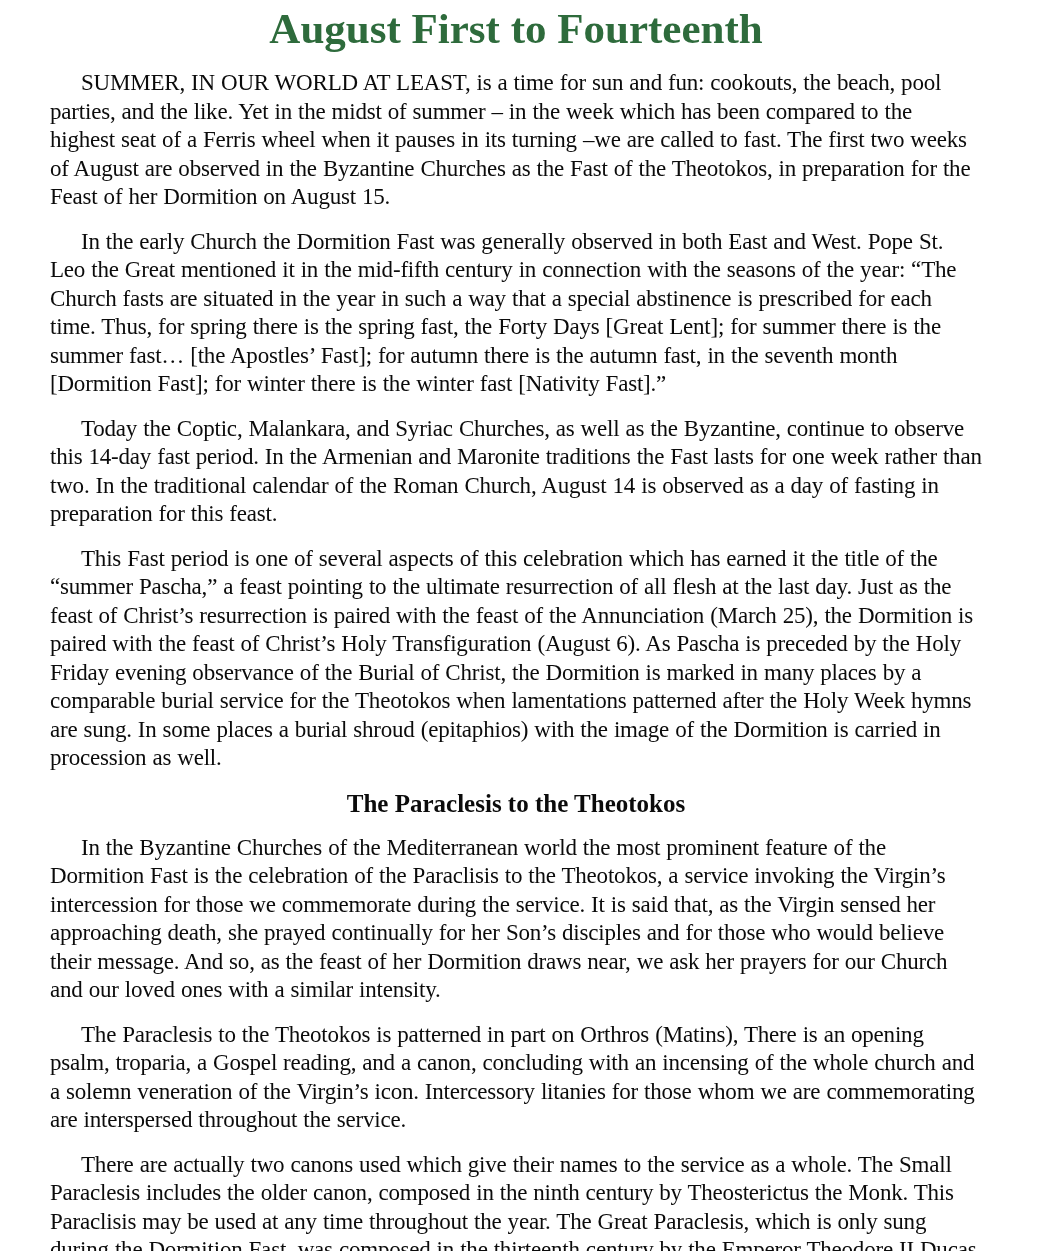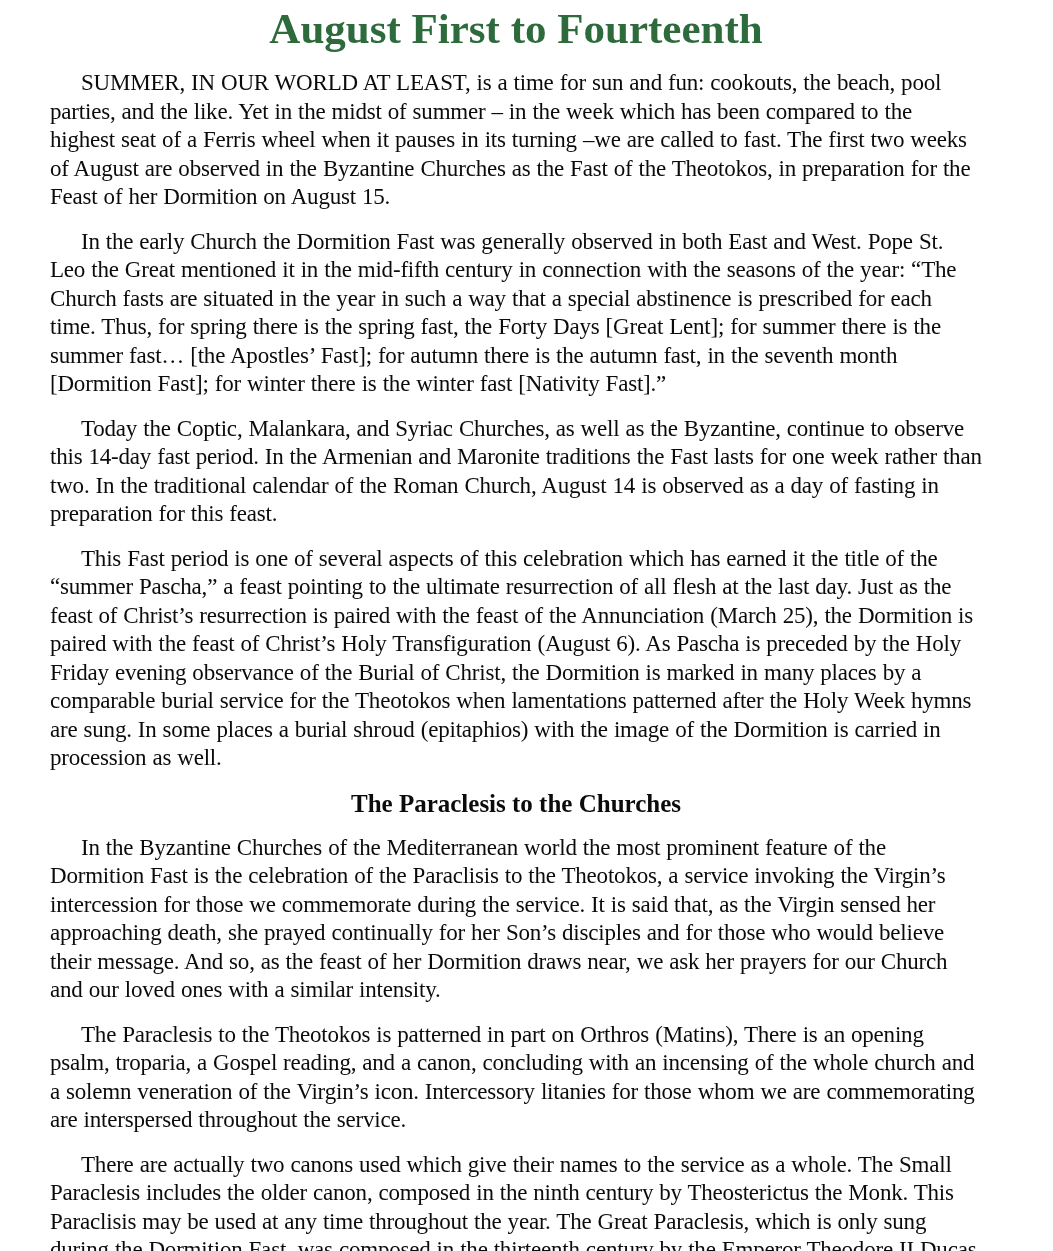--- a/index.html
+++ b/index.html
@@ -53,21 +53,21 @@
   <h1 class="title" style="color: rgb(46, 107, 60);">August First to Fourteenth</h1>
 
   <p class="body-paragraph">SUMMER, IN OUR WORLD AT LEAST, is a time for sun and fun: cookouts, the beach, pool parties, and the like. Yet in the midst of summer – in the week which has been compared to the highest seat of a Ferris wheel when it pauses in its turning –we are called to fast. The first two weeks of August are observed in the Byzantine Churches as the Fast of the Theotokos, in preparation for the Feast of her Dormition on August 15.</p>
 
   <p class="body-paragraph">In the early Church the Dormition Fast was generally observed in both East and West. Pope St. Leo the Great mentioned it in the mid-fifth century in connection with the seasons of the year: “The Church fasts are situated in the year in such a way that a special abstinence is prescribed for each time. Thus, for spring there is the spring fast, the Forty Days [Great Lent]; for summer there is the summer fast… [the Apostles’ Fast]; for autumn there is the autumn fast, in the seventh month [Dormition Fast]; for winter there is the winter fast [Nativity Fast].”</p>
 
   <p class="body-paragraph">Today the Coptic, Malankara, and Syriac Churches, as well as the Byzantine, continue to observe this 14-day fast period. In the Armenian and Maronite traditions the Fast lasts for one week rather than two. In the traditional calendar of the Roman Church, August 14 is observed as a day of fasting in preparation for this feast.</p>
 
   <p class="body-paragraph">This Fast period is one of several aspects of this celebration which has earned it the title of the “summer Pascha,” a feast pointing to the ultimate resurrection of all flesh at the last day. Just as the feast of Christ’s resurrection is paired with the feast of the Annunciation (March 25), the Dormition is paired with the feast of Christ’s Holy Transfiguration (August 6). As Pascha is preceded by the Holy Friday evening observance of the Burial of Christ, the Dormition is marked in many places by a comparable burial service for the Theotokos when lamentations patterned after the Holy Week hymns are sung. In some places a burial shroud (epitaphios) with the image of the Dormition is carried in procession as well.</p>
 
-  <h2 class="section-heading">The Paraclesis to the Churches</h2>
+  <h2 class="section-heading">The Paraclesis to the Theotokos</h2>
 
   <p class="body-paragraph">In the Byzantine Churches of the Mediterranean world the most prominent feature of the Dormition Fast is the celebration of the Paraclisis to the Theotokos, a service invoking the Virgin’s intercession for those we commemorate during the service. It is said that, as the Virgin sensed her approaching death, she prayed continually for her Son’s disciples and for those who would believe their message. And so, as the feast of her Dormition draws near, we ask her prayers for our Church and our loved ones with a similar intensity.</p>
 
   <p class="body-paragraph">The Paraclesis to the Theotokos is patterned in part on Orthros (Matins), There is an opening psalm, troparia, a Gospel reading, and a canon, concluding with an incensing of the whole church and a solemn veneration of the Virgin’s icon. Intercessory litanies for those whom we are commemorating are interspersed throughout the service.</p>
 
   <p class="body-paragraph">There are actually two canons used which give their names to the service as a whole. The Small Paraclesis includes the older canon, composed in the ninth century by Theosterictus the Monk. This Paraclisis may be used at any time throughout the year. The Great Paraclesis, which is only sung during the Dormition Fast, was composed in the thirteenth century by the Emperor Theodore II Ducas Lascaris, in exile due to the Fourth Crusade. As a rule these two services are sung alternately on successive nights during this Fast (the Great Paraclesis is always sung on Sundays). Neither service is sung on Saturday night or on the eves of the Great Feasts themselves.</p>
 
 </div>
 
 </body></html>

